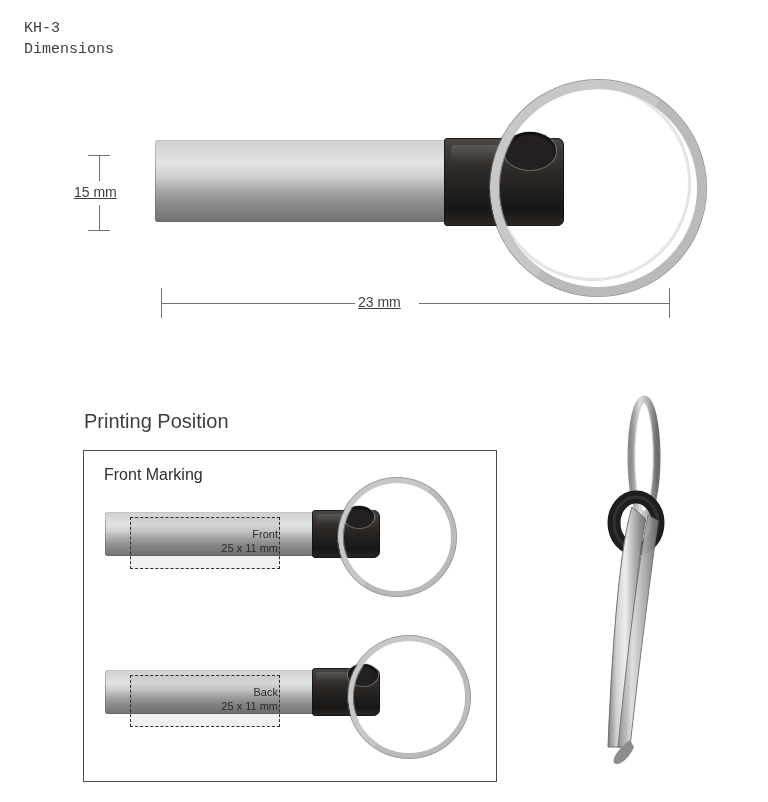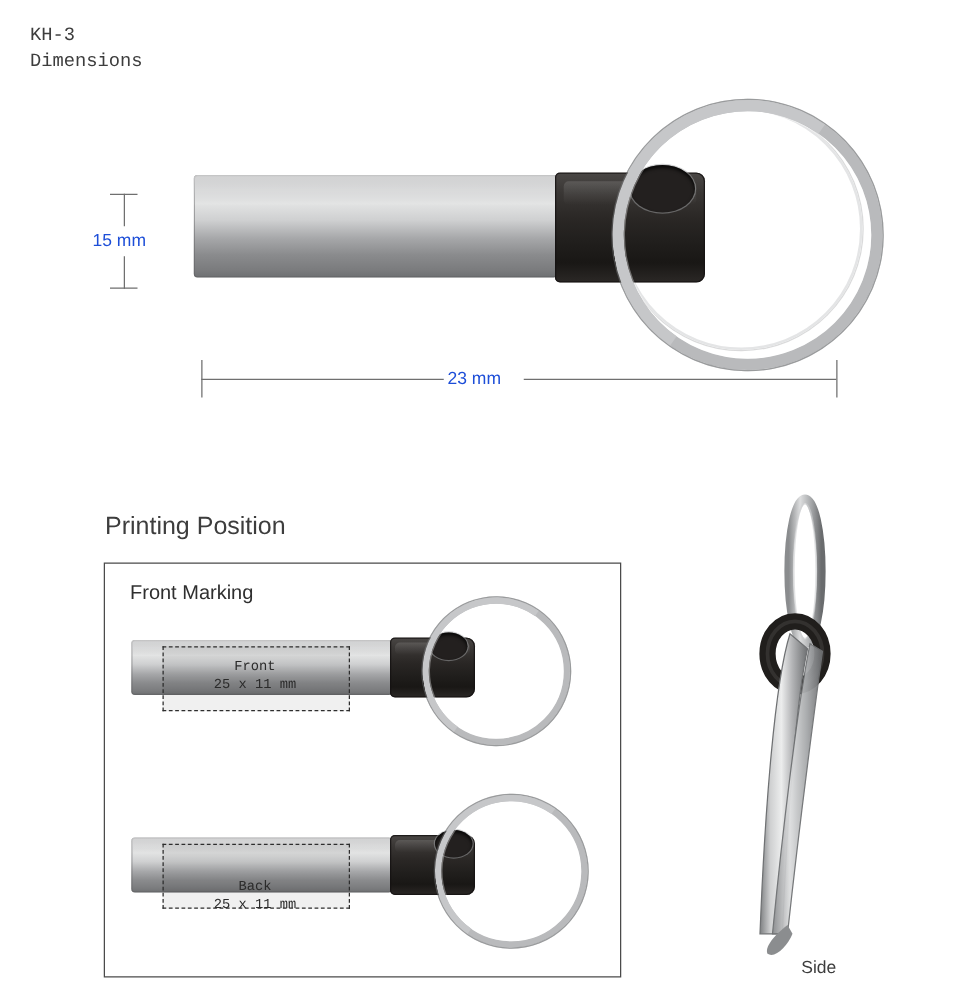--- a/index.html
+++ b/index.html
@@ -114,23 +114,24 @@
     position: absolute;
     border-top: 1px solid #6f6f6f;
   }
   .dim-cap-v {
     position: absolute;
     border-left: 1px solid #6f6f6f;
   }
   .dim-label {
     position: absolute;
     font-size: 14px;
-    color: #1d4ed8;
+    color: #404040;
     background: #ffffff;
     white-space: nowrap;
+    text-decoration: underline;
   }
 
   
   .printing-heading {
     position: absolute;
     left: 84px;
     top: 410px;
     font-size: 20px;
     color: #3d3d3d;
   }
@@ -151,26 +152,25 @@
     color: #2f2f2f;
   }
 
   .marking-area {
     position: absolute;
     border: 1px dashed #2d2d2d;
     background: rgba(0,0,0,0.06);
   }
   .marking-label {
     position: absolute;
-    text-align: center;
+    text-align: right;
     font-size: 11px;
     line-height: 14px;
     color: #2b2b2b;
     white-space: nowrap;
-    font-family: Liberation Mono, monospace;
   }
 
   
   .side-view {
     position: absolute;
     left: 560px;
     top: 395px;
     width: 190px;
     height: 400px;
   }
@@ -243,21 +243,21 @@
 
 <div class="kc" style="left:100px; top:628px; width:380px; height:120px;">
   <div class="ring" style="left:248px; top:8px; width:112px; height:112px; border-width:5px;"></div>
   <div class="bar" style="left:5px; top:42px; width:208px; height:44px;"></div>
   <div class="leather" style="left:212px; top:40px; width:68px; height:48px;"></div>
   <div class="hole" style="left:248px; top:36px; width:30px; height:22px;"></div>
   <div class="ring" style="left:248px; top:8px; width:112px; height:112px; border-width:5px;
               border-color:#c6c7c9 transparent transparent #c6c7c9; transform:rotate(-10deg);"></div>
 </div>
 <div class="marking-area" style="left:130px; top:675px; width:148px; height:50px;"></div>
-<div class="marking-label" style="left:130px; top:685px; width:148px;margin-top:18px;">
+<div class="marking-label" style="left:130px; top:685px; width:148px;">
   <div>Back</div>
   <div>25 x 11 mm</div>
 </div>
 
 <div class="side-view">
   <svg width="190" height="380" viewBox="0 0 190 380">
     <defs>
       <linearGradient id="metalV" x1="0" y1="0" x2="1" y2="0">
         <stop offset="0%" stop-color="#7e8082"></stop>
         <stop offset="22%" stop-color="#cfd0d1"></stop>
@@ -276,14 +276,13 @@
     <ellipse cx="84" cy="62" rx="13" ry="58" fill="none" stroke="url(#metalV2)" stroke-width="7"></ellipse>
     <ellipse cx="84" cy="62" rx="9" ry="54" fill="none" stroke="#cfd0d2" stroke-width="1.5" opacity="0.6"></ellipse>
 
     <ellipse cx="76" cy="128" rx="22" ry="26" fill="none" stroke="#201e1c" stroke-width="13"></ellipse>
     <ellipse cx="76" cy="128" rx="22" ry="26" fill="none" stroke="#3c3937" stroke-width="3" opacity="0.7"></ellipse>
 
     <path d="M72 112 C 60 150, 52 250, 48 352 L 66 352 C 70 250, 78 160, 86 124 Z" fill="url(#metalV)" stroke="#6f7173" stroke-width="1"></path>
     <path d="M88 120 C 78 170, 66 270, 58 352 L 70 352 C 80 260, 92 170, 98 126 Z" fill="url(#metalV2)" stroke="#6f7173" stroke-width="1" opacity="0.95"></path>
     <path d="M70 345 C 56 356, 52 364, 54 368 C 60 372, 70 362, 74 352 Z" fill="#8b8d8f"></path>
   </svg>
-  <div class="side-caption">Side</div>
 </div>
 
 </body></html>

